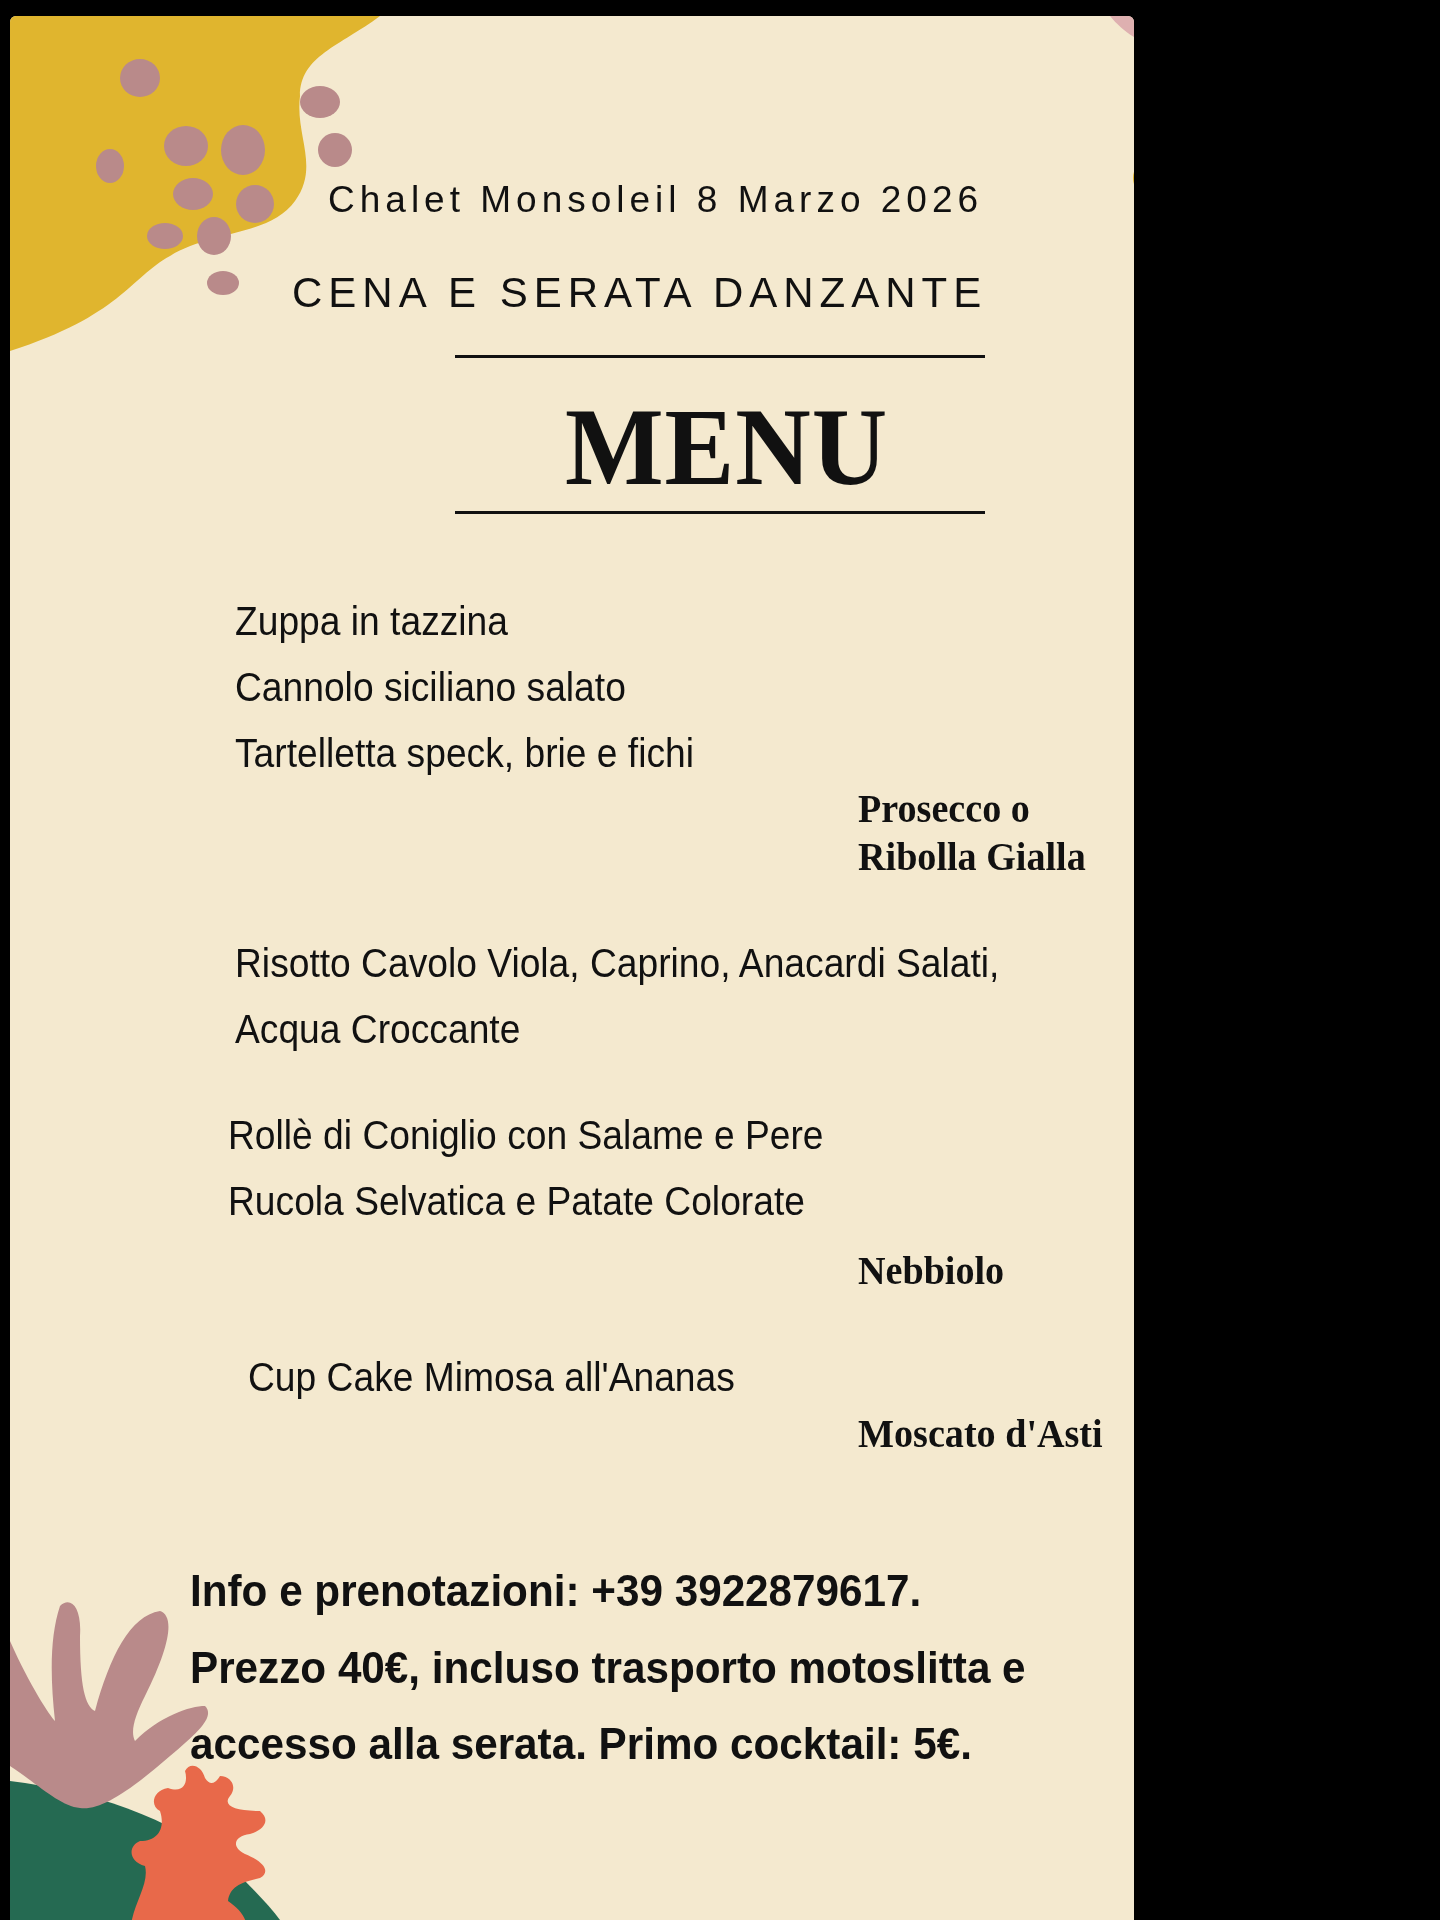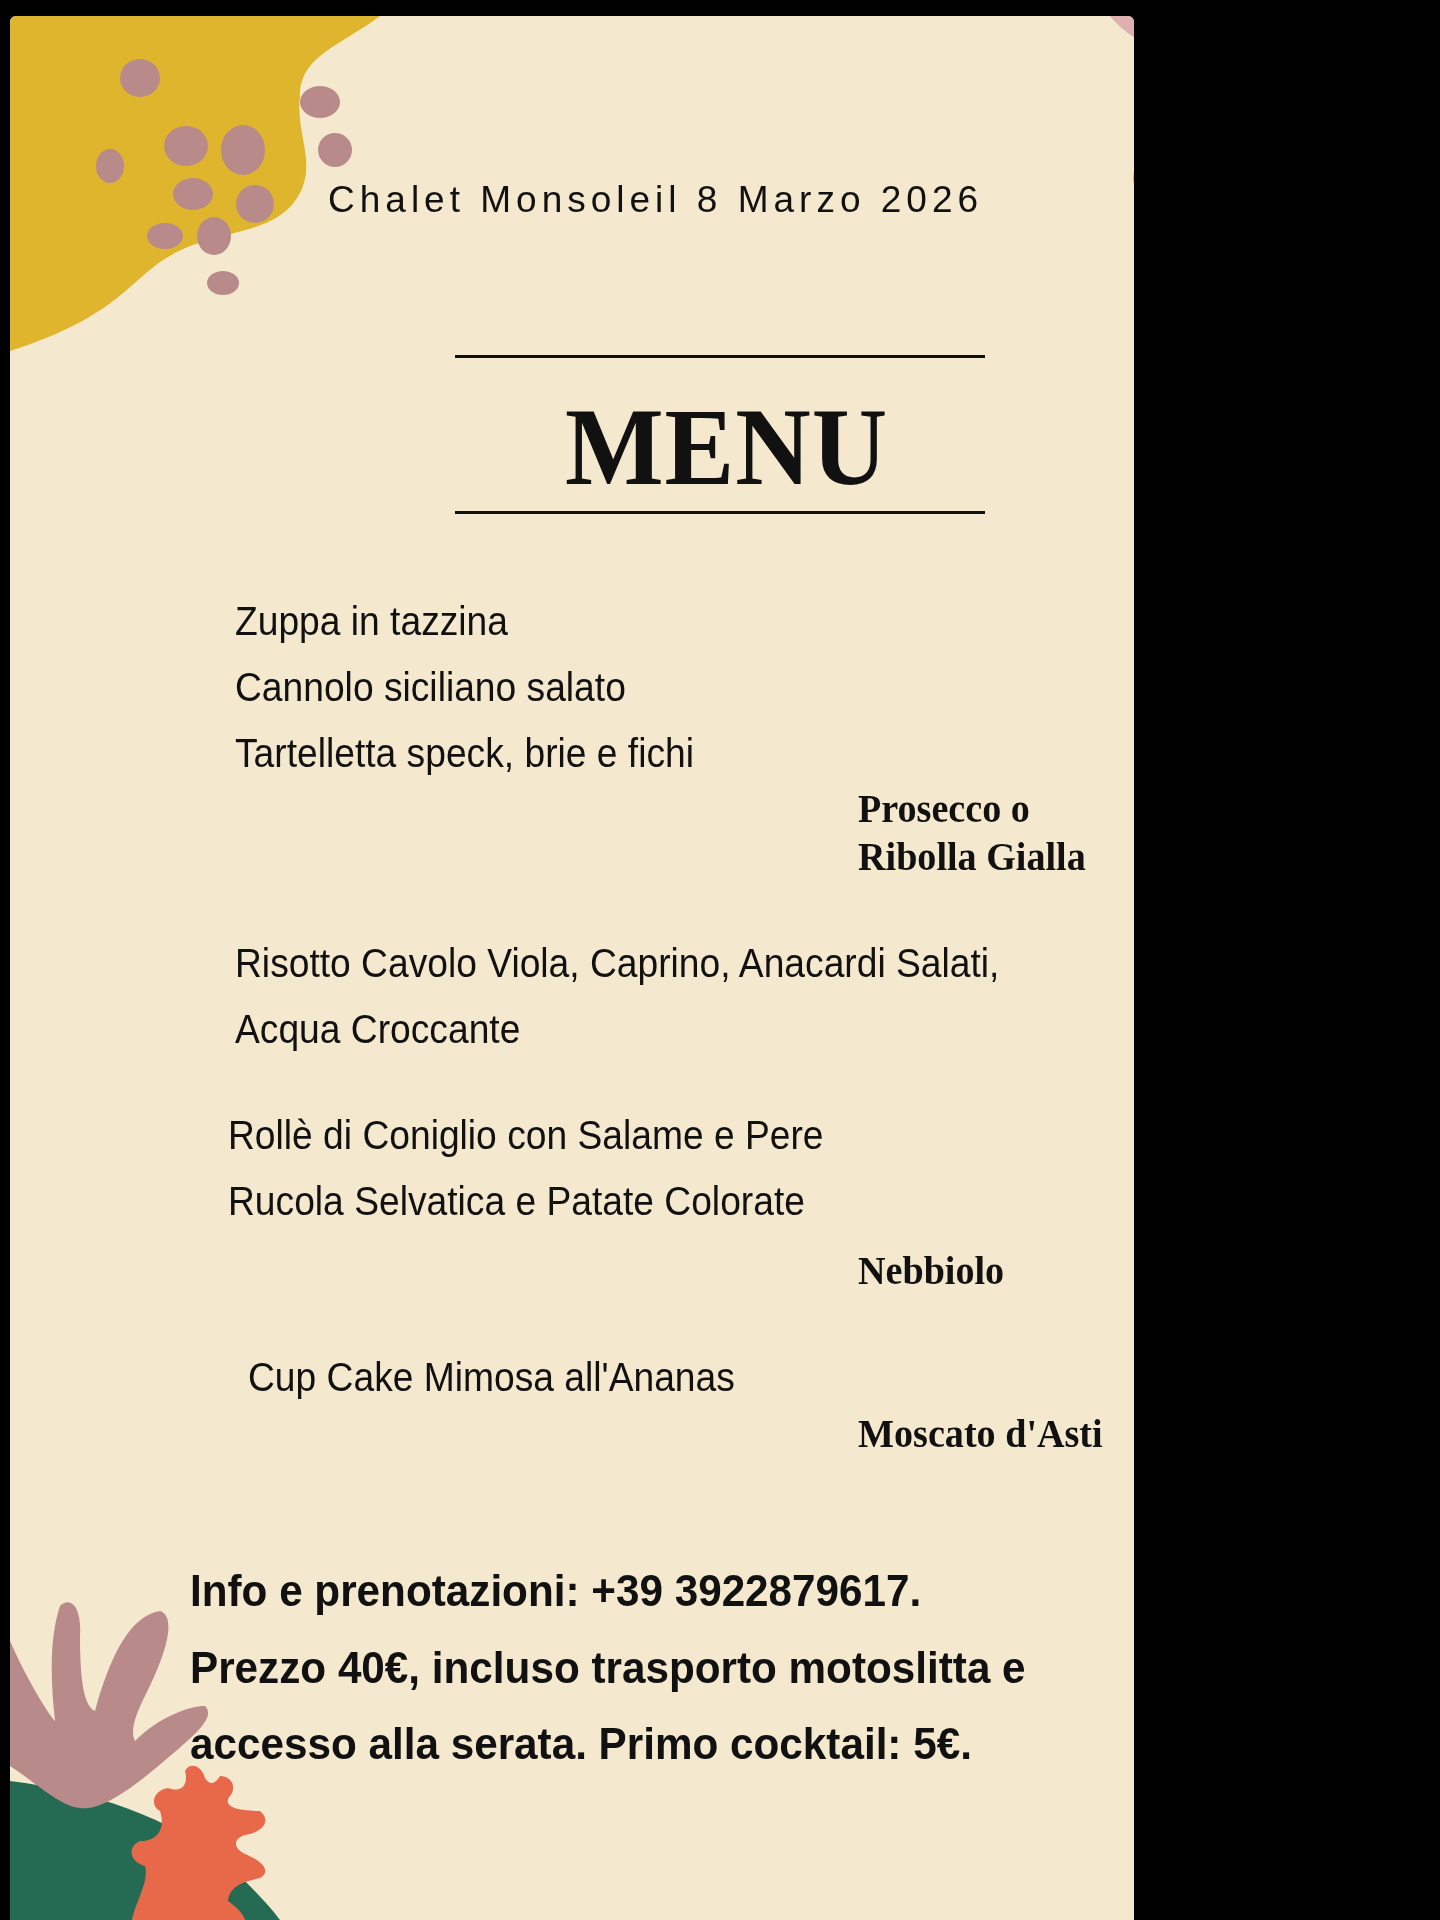--- a/index.html
+++ b/index.html
@@ -65,20 +65,21 @@
     <path d="M120,1920 C120,1890 140,1870 135,1850 C118,1845 118,1830 130,1825 C150,1825 155,1810 150,1795 C140,1790 142,1775 158,1772 C175,1778 178,1765 175,1755 C180,1745 192,1750 195,1762 C200,1770 205,1768 210,1760 C220,1760 228,1770 220,1780 C212,1790 225,1795 250,1795 C262,1805 252,1815 240,1818 C225,1820 220,1830 235,1838 C252,1845 262,1855 250,1862 C232,1866 220,1870 218,1885 C232,1895 240,1905 235,1920 Z" fill="#e8694a"></path>
 
     <path d="M1420,1700 L1420,1920 L1150,1920 C1180,1880 1230,1850 1280,1835 C1340,1815 1390,1775 1420,1700 Z" fill="#e8694a"></path>
 
     <path d="M1420,1640 L1420,1760 C1400,1790 1385,1800 1380,1790 C1372,1775 1370,1765 1350,1755 C1320,1750 1300,1745 1305,1735 C1310,1725 1335,1730 1355,1728 C1360,1715 1345,1705 1320,1695 C1290,1690 1280,1680 1295,1675 C1320,1672 1345,1680 1350,1670 C1350,1655 1330,1645 1315,1635 C1310,1625 1325,1620 1340,1625 C1348,1610 1340,1600 1340,1590 C1345,1580 1355,1585 1358,1595 C1365,1605 1375,1600 1380,1600 C1395,1602 1392,1615 1380,1625 C1378,1640 1395,1640 1420,1640 Z" fill="#256a52"></path>
 
     <path d="M1190,1920 C1180,1900 1175,1880 1170,1860 C1160,1850 1150,1855 1140,1870 C1130,1880 1120,1870 1130,1855 C1145,1830 1170,1815 1180,1800 C1170,1780 1160,1765 1160,1750 C1162,1740 1175,1738 1185,1750 C1198,1770 1210,1790 1225,1795 C1232,1790 1235,1775 1238,1760 C1242,1745 1255,1742 1262,1755 C1268,1775 1265,1800 1262,1820 C1275,1825 1295,1825 1305,1840 C1310,1860 1300,1880 1290,1900 L1285,1920 Z" fill="#e0b52e"></path>
   </svg>
 
   <div class="abs sans subtitle" style="left:318px; top:163px;">Chalet Monsoleil 8 Marzo 2026</div>
+  <div class="abs sans title2" style="left:282px; top:253px;">CENA E SERATA DANZANTE</div>
   <div class="rule" style="left:445px; top:339px; width:530px;"></div>
   <div class="abs serif menu-title" style="left:555px; top:368px;">MENU</div>
   <div class="rule" style="left:445px; top:495px; width:530px;"></div>
 
   <div class="abs sans dish" style="left:225px; top:583px;">Zuppa in tazzina</div>
   <div class="abs sans dish" style="left:225px; top:649px;">Cannolo siciliano salato</div>
   <div class="abs sans dish" style="left:225px; top:715px;">Tartelletta speck, brie e fichi</div>
   <div class="abs serif wine" style="left:848px; top:768px;">Prosecco o</div>
   <div class="abs serif wine" style="left:848px; top:816px;">Ribolla Gialla</div>
 

